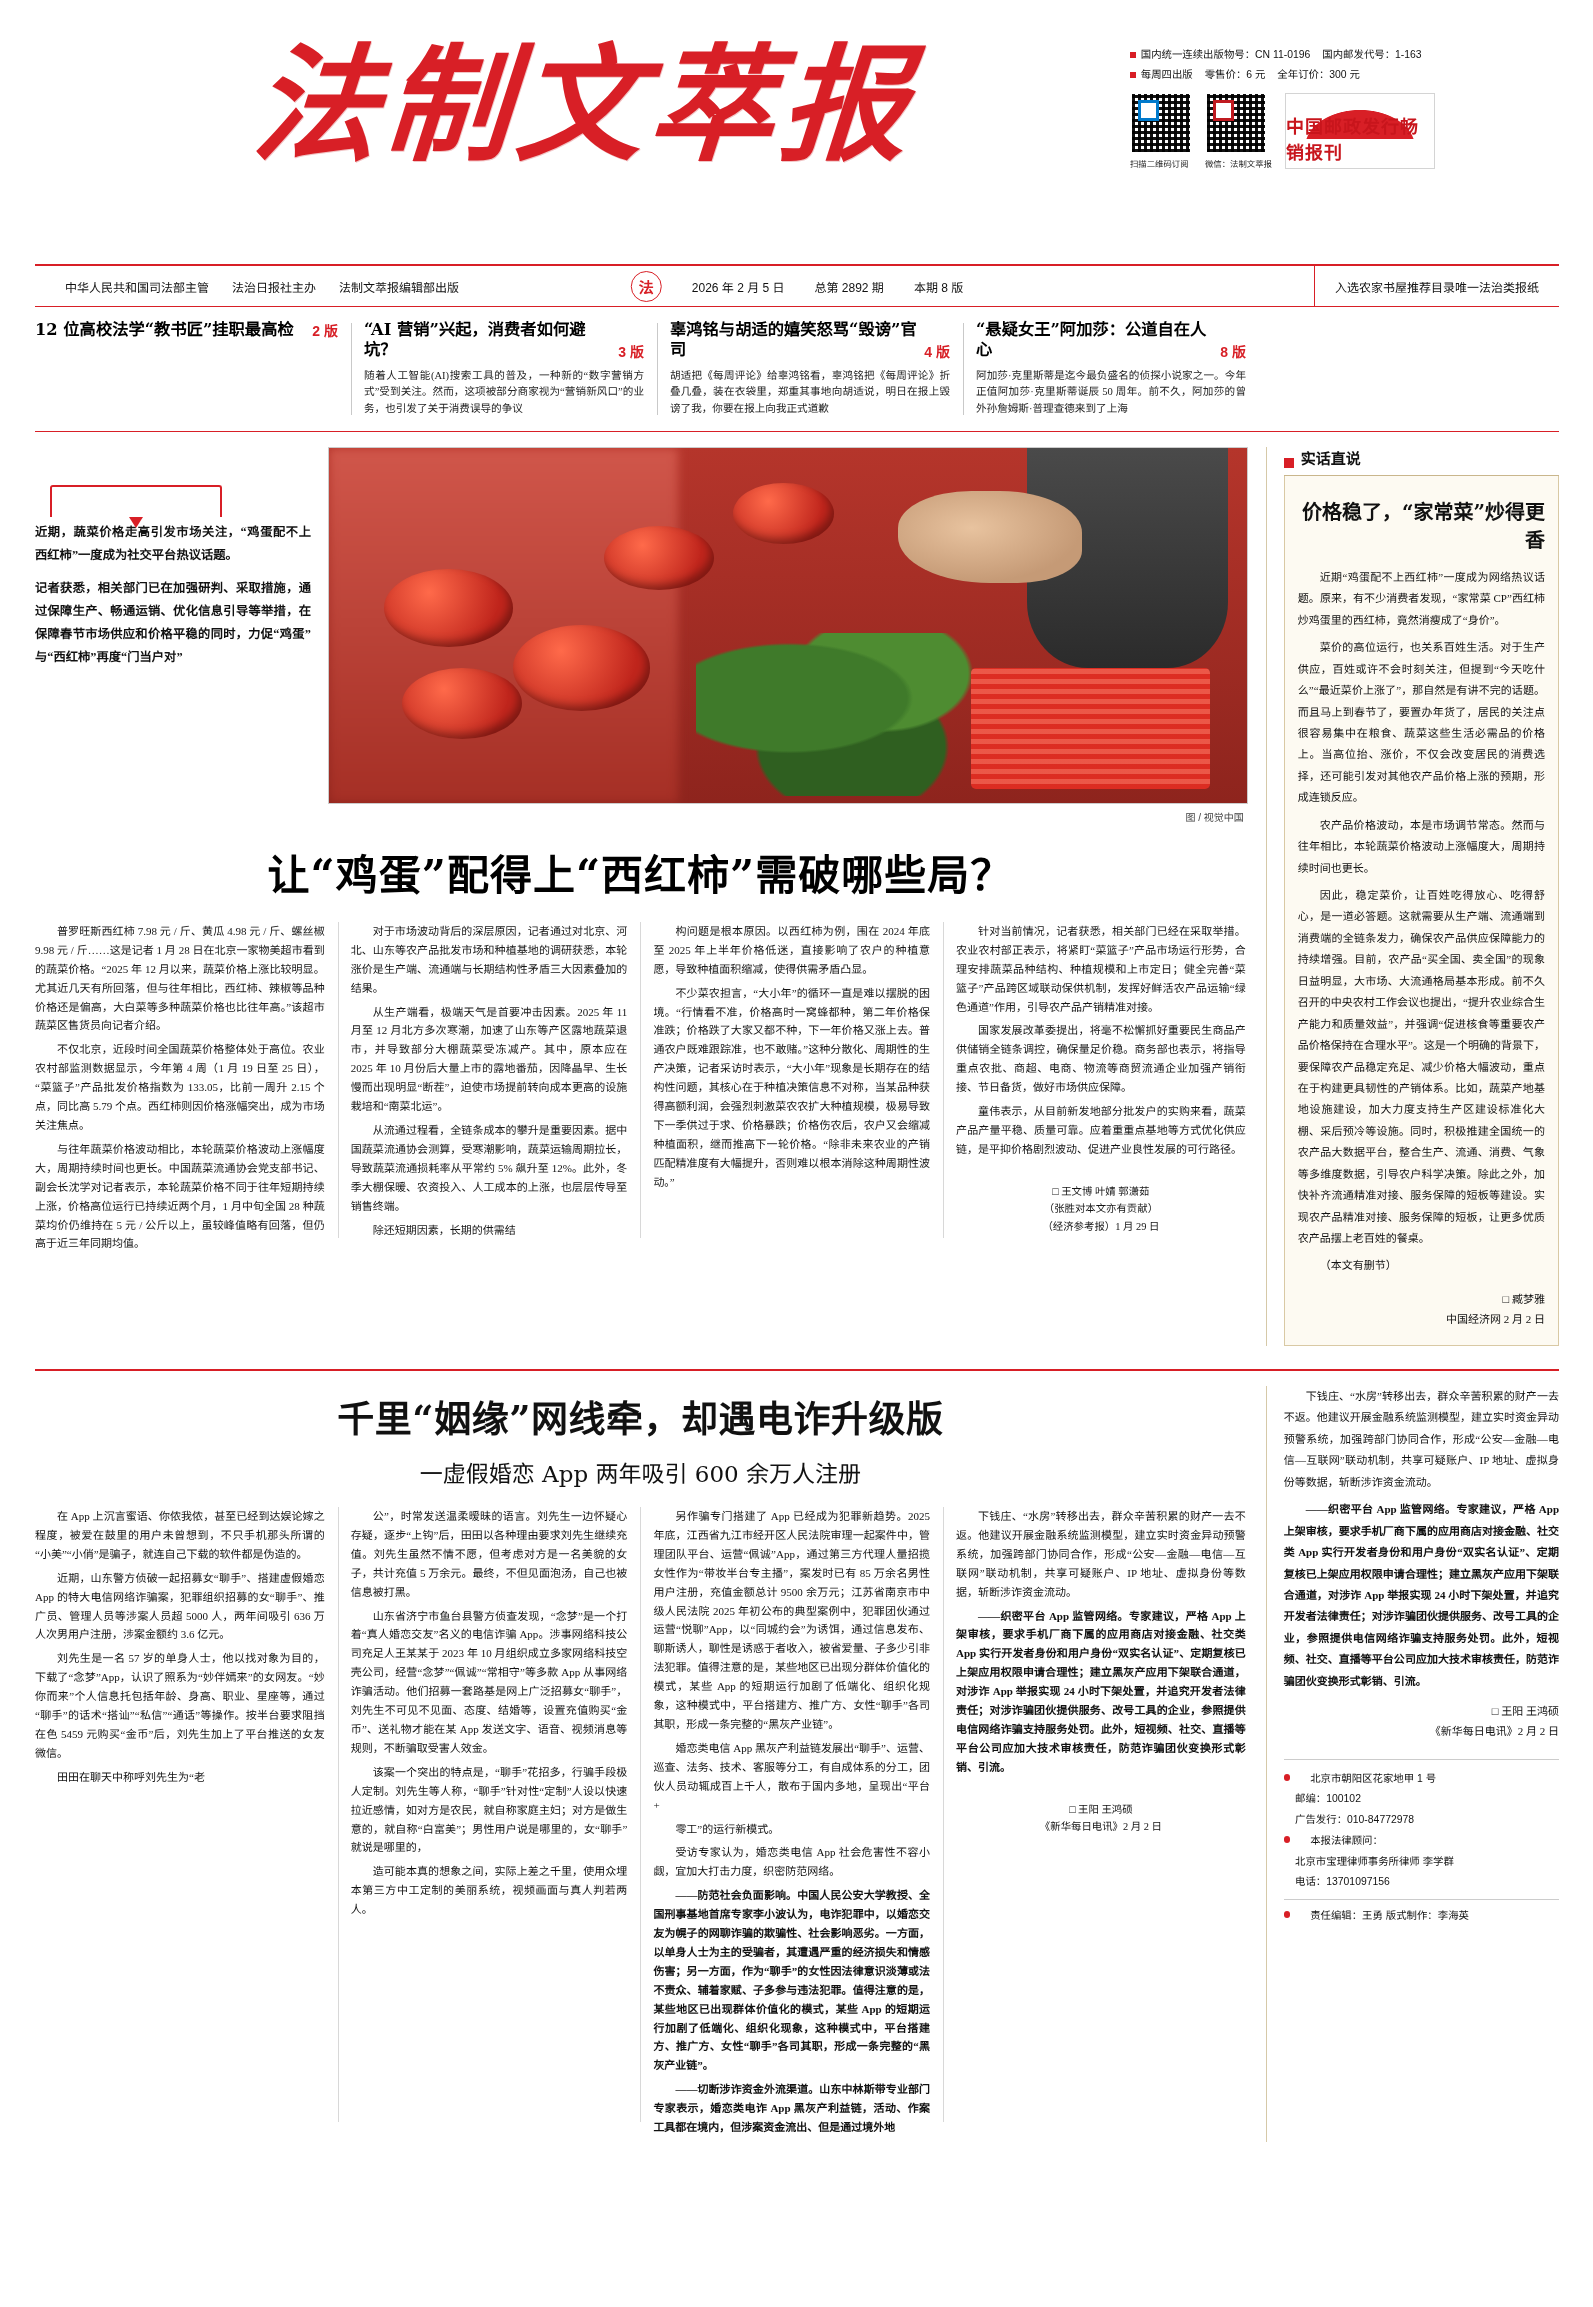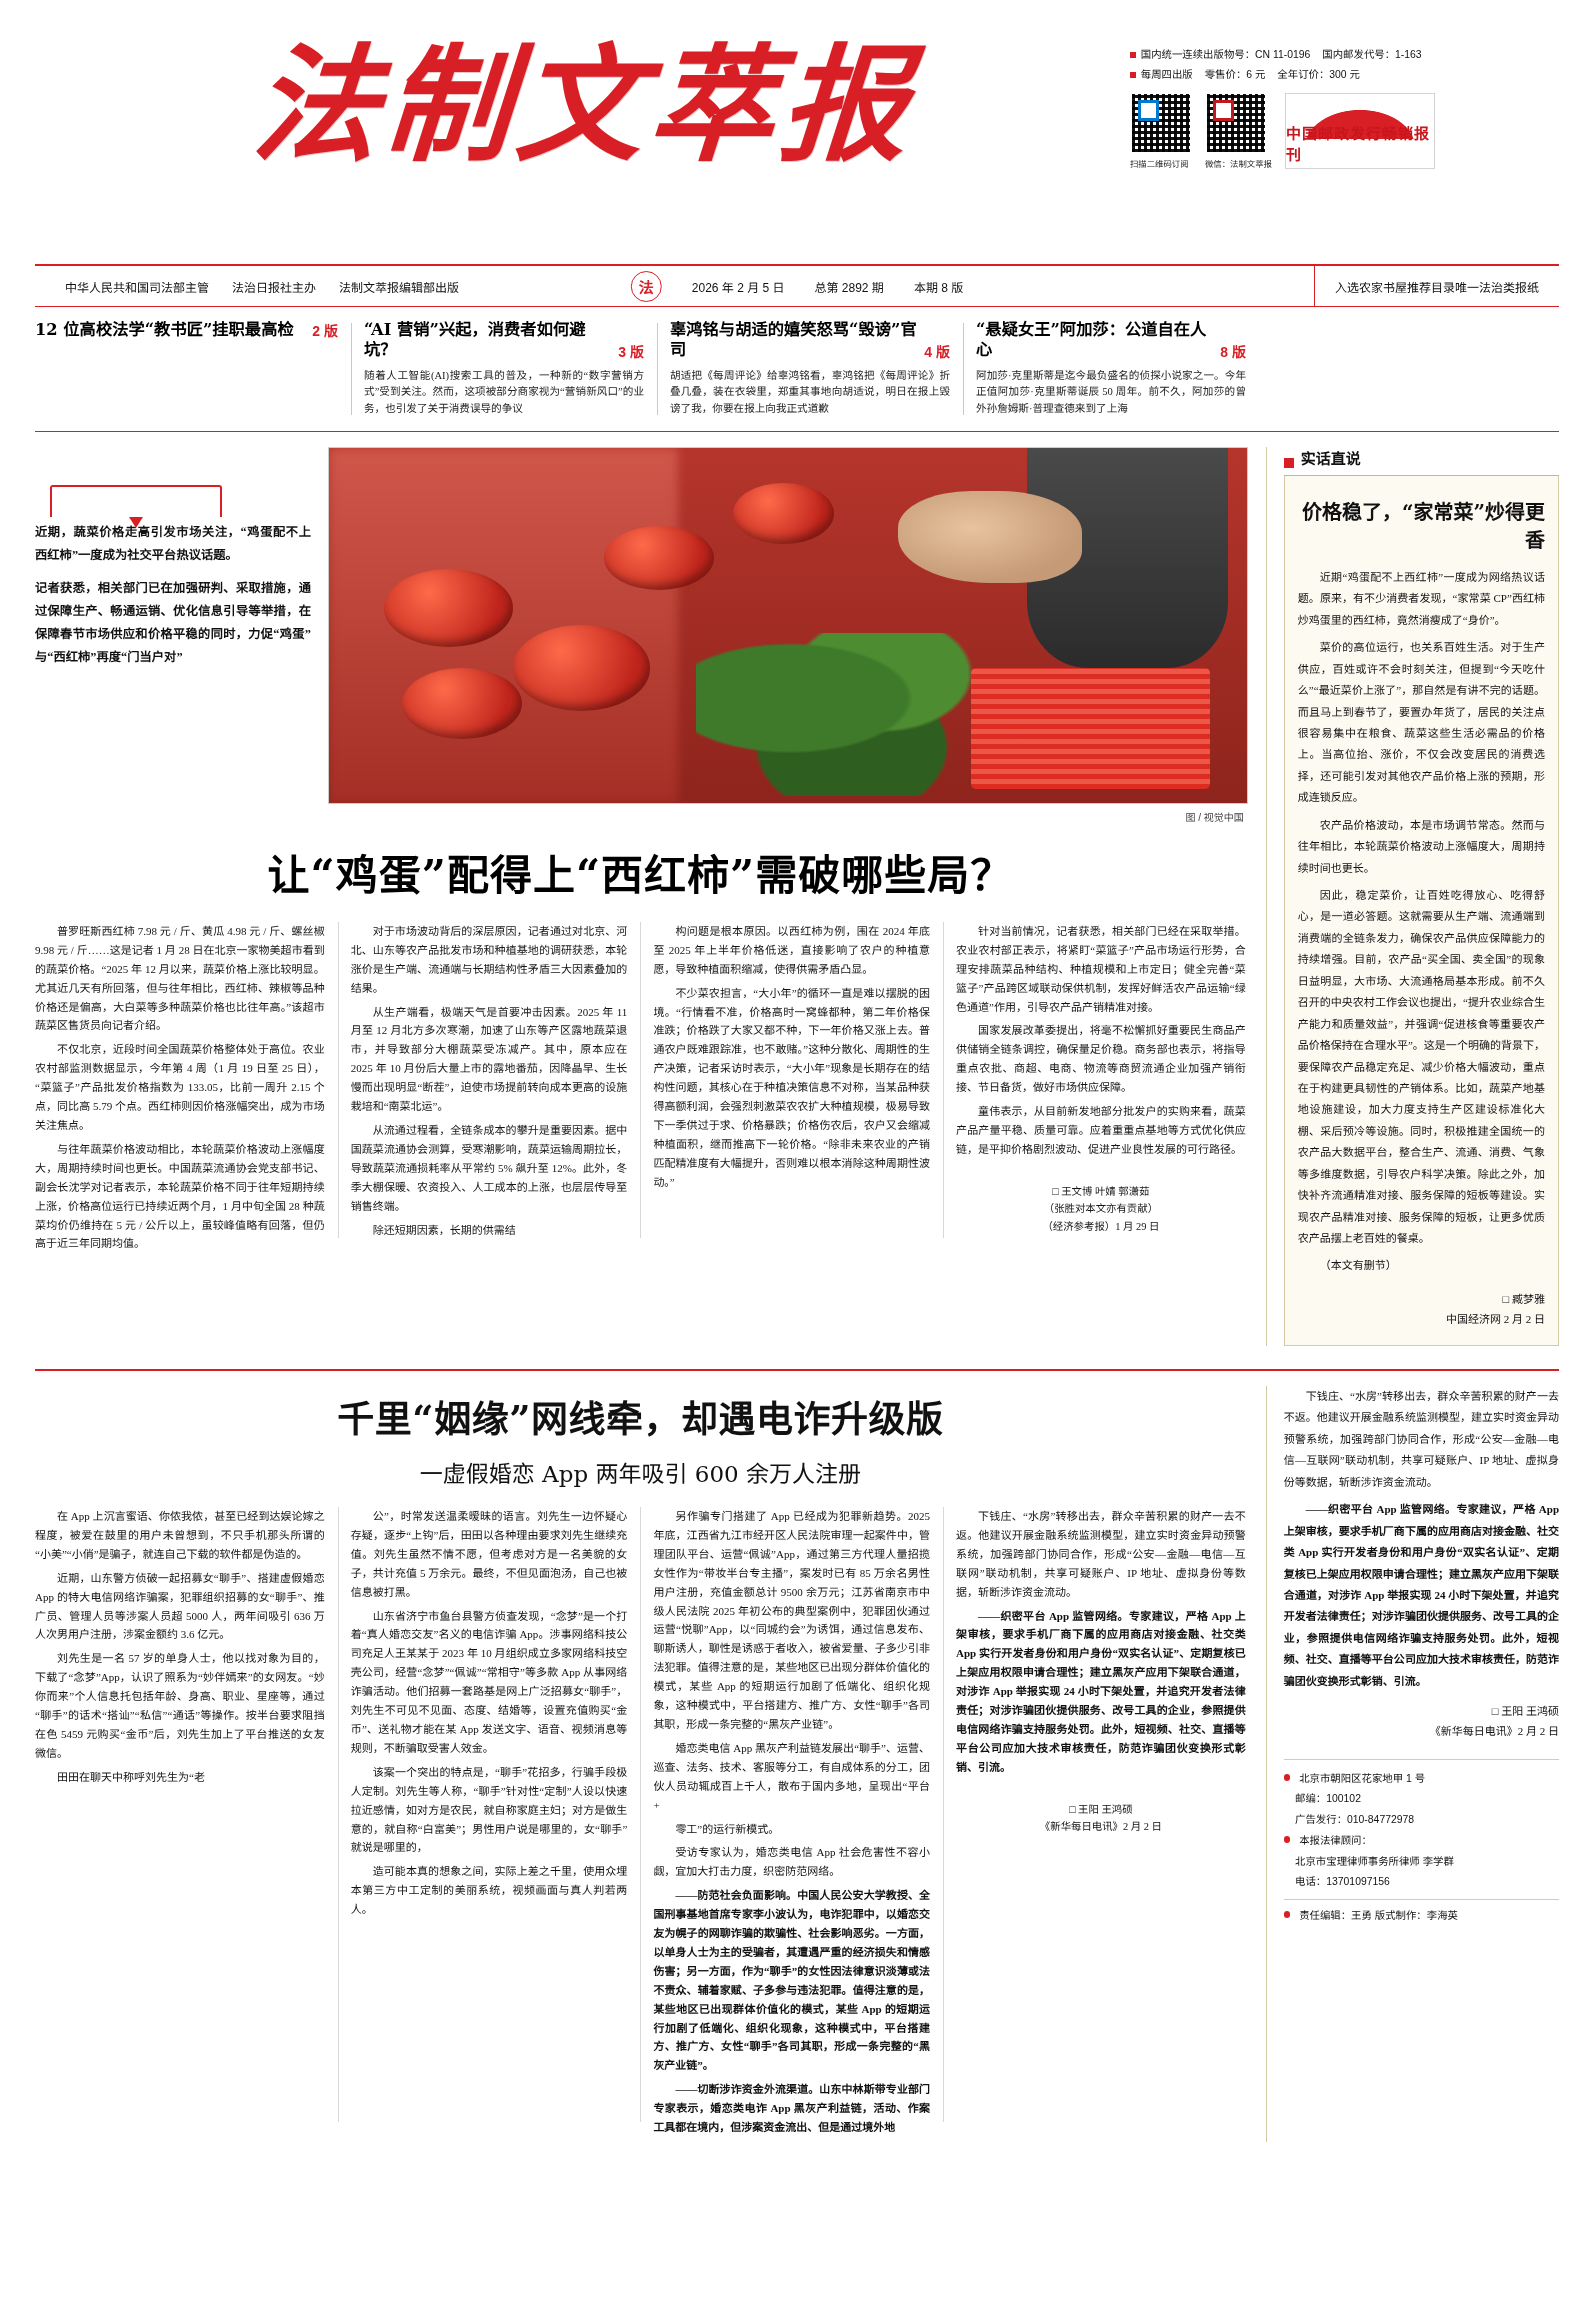--- a/index.html
+++ b/index.html
@@ -93,21 +93,21 @@
     display:flex;flex-direction:column;align-items:center;justify-content:flex-end;
     position:relative;overflow:hidden;
   }
   .post-logo .swoosh{
     position:absolute;top:3px;left:0;right:0;height:42px;
     background:
       radial-gradient(ellipse at 50% 120%, #d81f26 0 52%, transparent 53%),
       radial-gradient(ellipse at 50% 130%, #b3161c 0 42%, transparent 43%);
   }
   .post-logo .plabel{
-    position:relative;font-size:15px;color:#c8151c;font-weight:bold;
+    position:relative;font-size:18px;color:#c8151c;font-weight:bold;
     font-family:"Liberation Sans",sans-serif;padding-bottom:4px;letter-spacing:1px;
   }
 
   
   .infobar{
     border-top:2.5px solid #d81f26;
     border-bottom:1px solid #d81f26;
     margin-top:7px;
     display:flex;
     align-items:center;
@@ -310,21 +310,21 @@
   .bcol p.h{font-weight:bold;text-indent:2em;}
 
   .br-p{font-size:11px;line-height:1.95;text-align:justify;margin:0 0 6px 0;text-indent:2em;}
   .br-h{font-weight:bold;}
   .br-sign{margin-top:10px;text-align:right;font-size:11px;line-height:1.8;}
 
   .colophon{
     margin-top:17px;border-top:0.5px solid #ccc;padding-top:10px;font-size:10.4px;line-height:1.8;
     font-family:"Liberation Sans",sans-serif;
   }
-  .colophon .row{display:flex;gap:9px;align-items:flex-start;margin-bottom:2px;}
+  .colophon .row{display:flex;gap:20px;align-items:flex-start;margin-bottom:2px;}
   .colophon .bullet{width:6.4px;height:6.4px;background:#d81f26;flex:none;margin-top:4.4px;border-radius:50%;}
   .colophon .txt{flex:1;}
   .colophon .last{border-top:0.5px solid #ccc;margin-top:7px;padding-top:7px;}
 </style>
 </head>
 <body>
 
 <div class="page">
 
   <div class="masthead">

